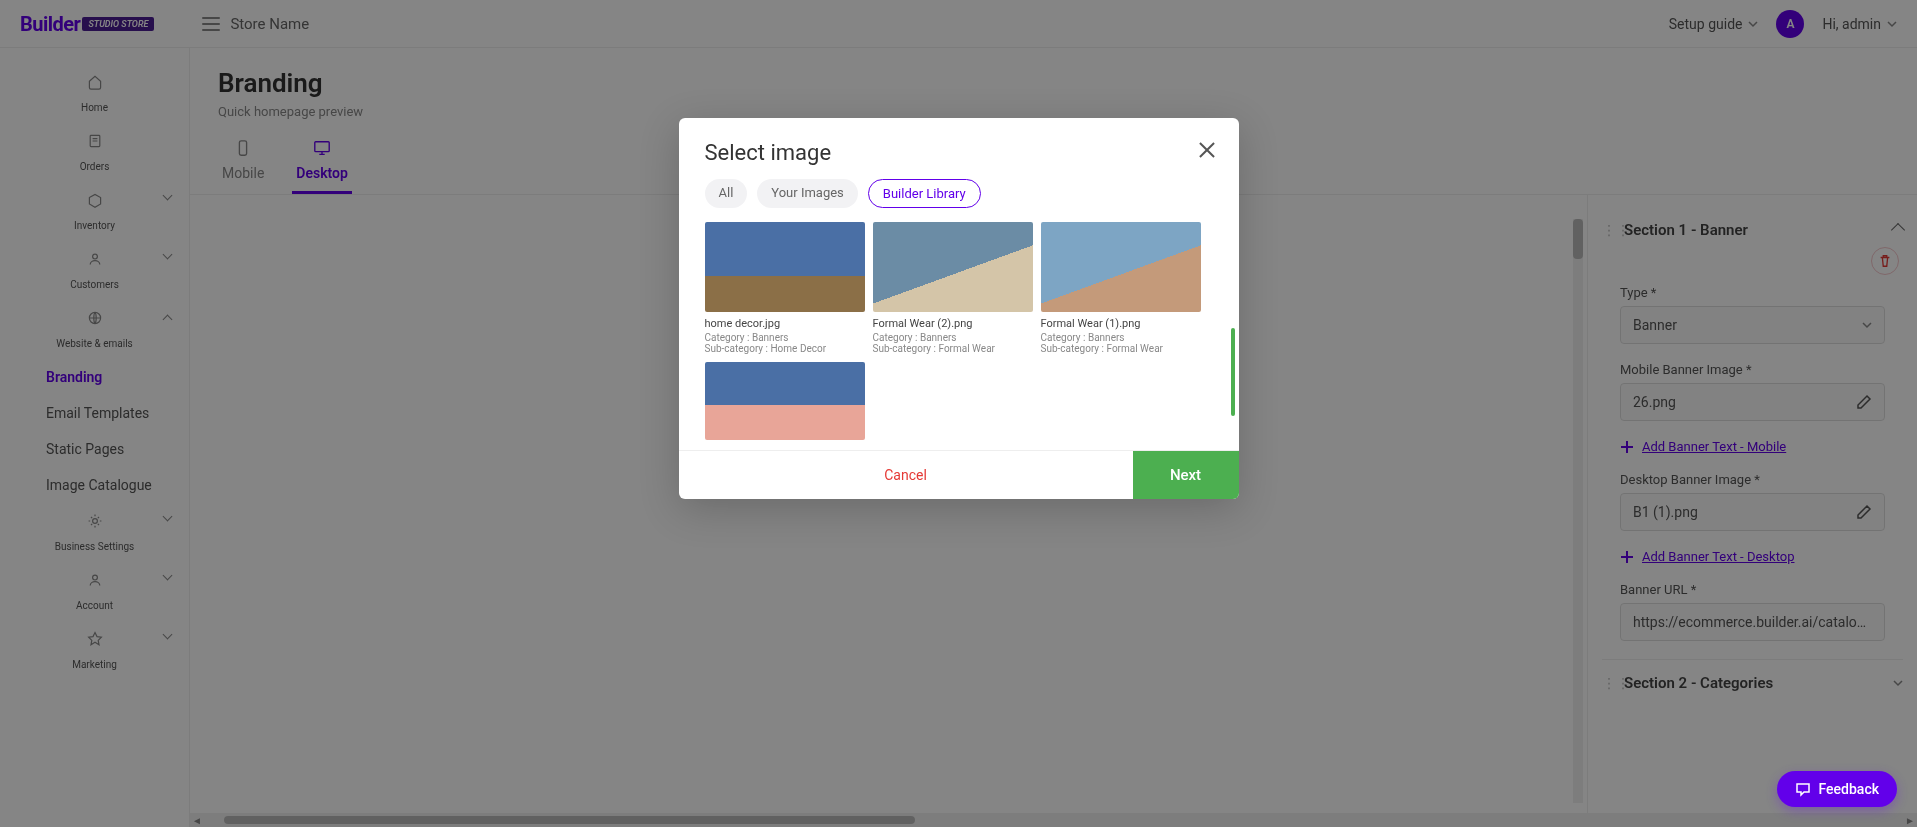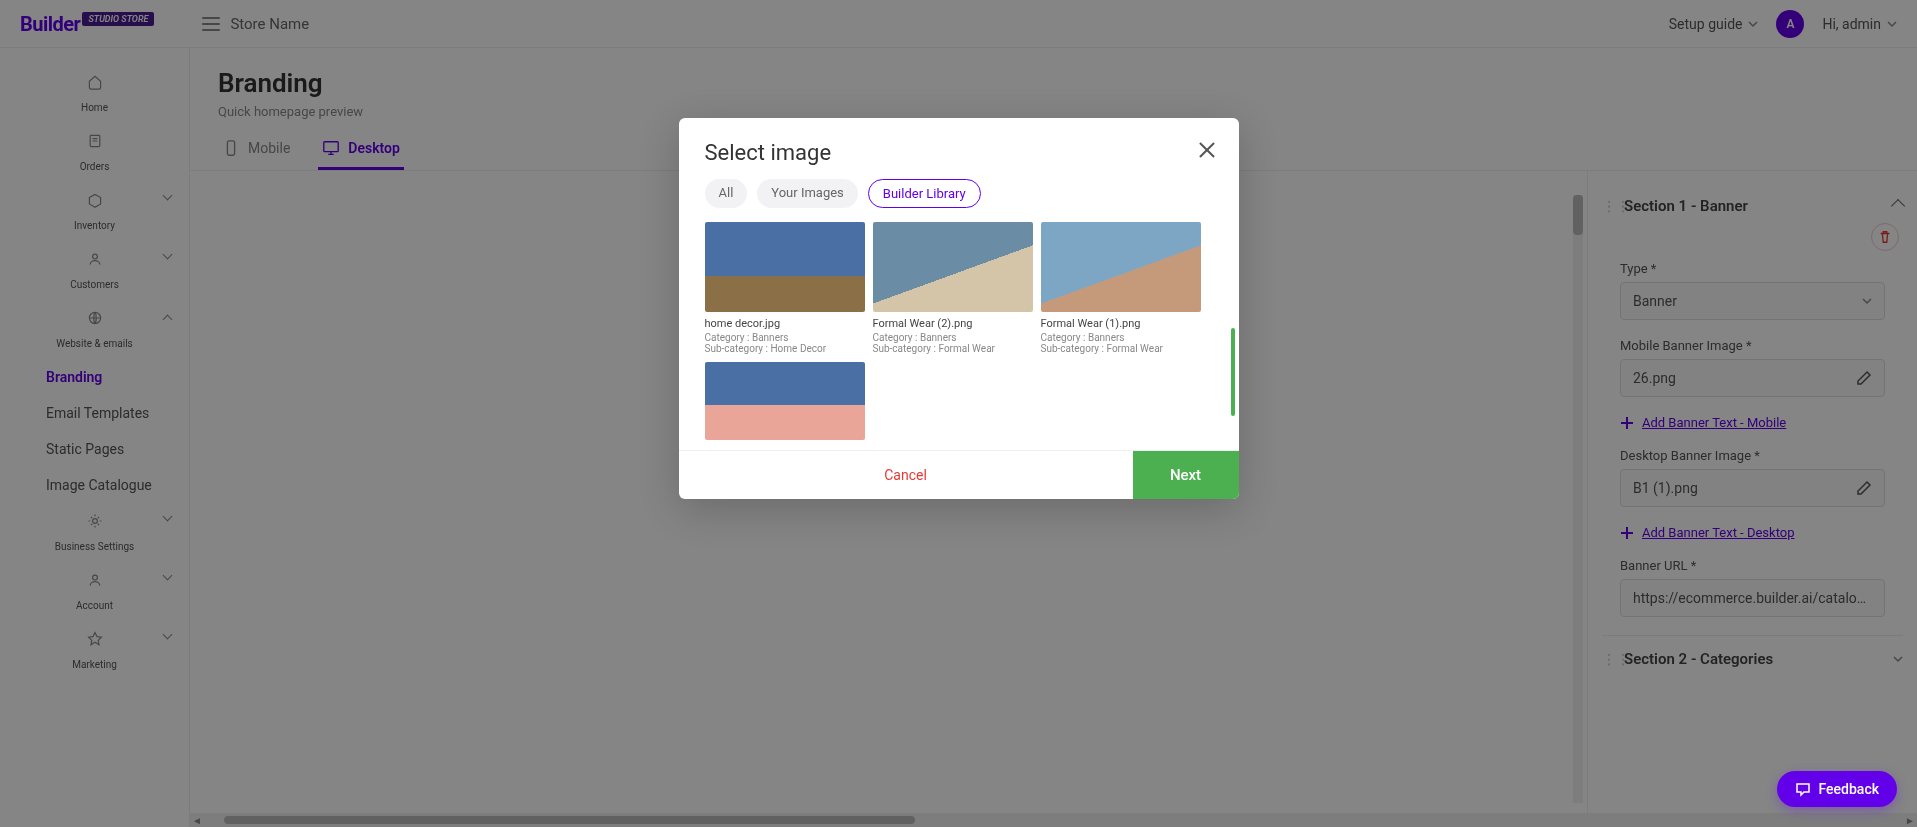--- a/index.html
+++ b/index.html
@@ -1,19 +1,19 @@
 <!DOCTYPE html>
 <html><head>
 <meta charset="utf-8">
 <style>
 * { margin: 0; padding: 0; box-sizing: border-box; font-family: -apple-system, BlinkMacSystemFont, "Segoe UI", Roboto, sans-serif; }
 body { background: #fff; width: 1917px; height: 827px; overflow: hidden; position: relative; }
 
 .topbar { height: 48px; display: flex; align-items: center; padding: 0 20px; border-bottom: 1px solid #eee; background: #fff; position: relative; z-index: 1; }
-.logo { display: flex; align-items: flex-start; gap: 2px; }
+.logo { display: flex; align-items: center; gap: 2px; }
 .logo-text { font-weight: 700; font-size: 20px; color: #6200ea; letter-spacing: -0.5px; }
 .logo-badge { background: #4c1d95; color: #fff; font-size: 9px; padding: 2px 6px; border-radius: 2px; font-weight: 600; font-style: italic; }
 .store-name-wrap { display: flex; align-items: center; gap: 10px; margin-left: 48px; }
 .hamburger { width: 18px; height: 14px; display: flex; flex-direction: column; justify-content: space-between; }
 .hamburger span { height: 2px; background: #888; border-radius: 1px; }
 .store-name { font-size: 15px; color: #666; }
 .topbar-right { margin-left: auto; display: flex; align-items: center; gap: 18px; }
 .setup-guide { font-size: 14px; color: #555; display: flex; align-items: center; gap: 6px; }
 .chevron { width: 10px; height: 10px; }
 .avatar { width: 28px; height: 28px; border-radius: 50%; background: #6200ea; color: #fff; display: flex; align-items: center; justify-content: center; font-size: 12px; font-weight: 600; }
@@ -26,21 +26,21 @@
 .nav-item.expanded::after { transform: rotate(-135deg); top: 16px; }
 .nav-icon { width: 16px; height: 16px; fill: none; stroke: #888; stroke-width: 1.5; }
 .sub-item { padding: 10px 20px 10px 46px; font-size: 14px; color: #555; cursor: pointer; }
 .sub-item.active { color: #6200ea; font-weight: 600; }
 
 .main { flex: 1; display: flex; flex-direction: column; background: #fff; }
 .page-head { padding: 20px 28px 10px; }
 .page-title { font-size: 26px; font-weight: 600; color: #333; }
 .page-sub { font-size: 13px; color: #888; margin-top: 6px; }
 .device-tabs { display: flex; gap: 24px; padding: 0 28px; border-bottom: 1px solid #eee; }
-.device-tab { display: flex; align-items: center; gap: 8px; padding: 10px 4px; font-size: 14px; color: #888; cursor: pointer; border-bottom: 3px solid transparent; }
+.device-tab { display: flex; align-items: center; gap: 8px; padding: 10px 4px; font-size: 14px; color: #888; cursor: pointer; border-bottom: 3px solid transparent; flex-direction: column; }
 .device-tab.active { color: #6200ea; border-bottom-color: #6200ea; font-weight: 600; }
 .device-icon { width: 18px; height: 18px; stroke: currentColor; fill: none; stroke-width: 1.5; }
 
 .content-row { flex: 1; display: flex; overflow: hidden; }
 .preview-area { flex: 1; padding: 24px 0 24px 24px; background: #fff; position: relative; overflow: hidden; }
 .preview-scroll { position: absolute; right: 4px; top: 24px; bottom: 24px; width: 10px; background: #f0f0f0; }
 .preview-scroll-thumb { width: 100%; height: 40px; background: #bbb; border-radius: 4px; }
 .preview-frame { width: 780px; margin-left: 190px; background: #fff; }
 .preview-header { height: 44px; display: flex; align-items: center; padding: 0 14px; background: #fff; }
 .preview-logo { font-family: cursive; font-size: 14px; color: #444; }

